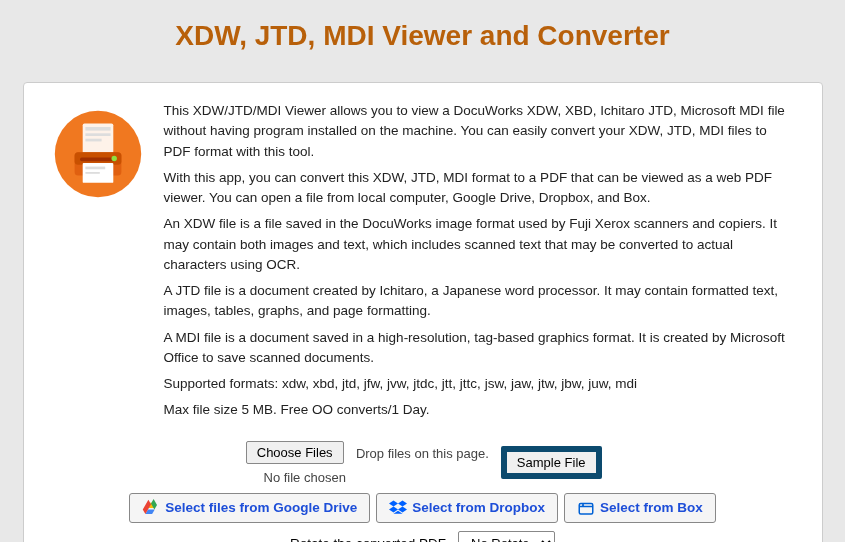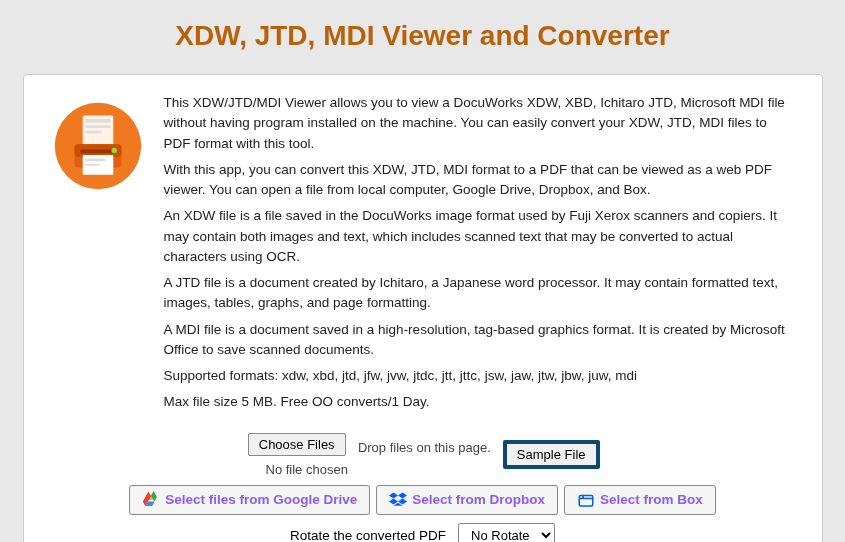--- a/index.html
+++ b/index.html
@@ -12,21 +12,21 @@
       align-items: center;
       justify-content: flex-start;
       min-height: 542px;
       padding: 10px;
     }
     h1 {
       color: #b8600a;
       font-size: 28px;
       font-weight: bold;
       text-align: center;
-      margin: 10px 0 22px 0;
+      margin: 10px 0 30px 0;
     }
     .main-card {
       background: #fff;
       border: 1px solid #ccc;
       border-radius: 4px;
       width: 800px;
       padding: 18px 24px 18px 24px;
     }
     .content-area {
       display: flex;
@@ -93,41 +93,41 @@
       color: #444;
       margin-left: 20px;
     }
     .drop-text {
       font-size: 13px;
       color: #444;
     }
     .sample-file-btn {
       padding: 3px 10px;
       font-size: 13px;
-      border: 4px solid #0c4a6e;
+      border: 6px solid #0c4a6e;
       background: #f0f0f0;
       cursor: pointer;
       border-radius: 2px;
     }
     .cloud-btns-row {
       display: flex;
       align-items: center;
       gap: 6px;
     }
     .cloud-btn {
       display: flex;
       align-items: center;
       gap: 5px;
       padding: 5px 12px;
       font-size: 13.5px;
       border: 1px solid #888;
       background: #f5f5f5;
       cursor: pointer;
       border-radius: 3px;
-      color: #8b5cf6;
+      color: #1d4ed8;
       font-weight: bold;
     }
     .rotate-row {
       display: flex;
       align-items: center;
       gap: 12px;
       font-size: 13.5px;
     }
     .rotate-select {
       padding: 3px 8px;

